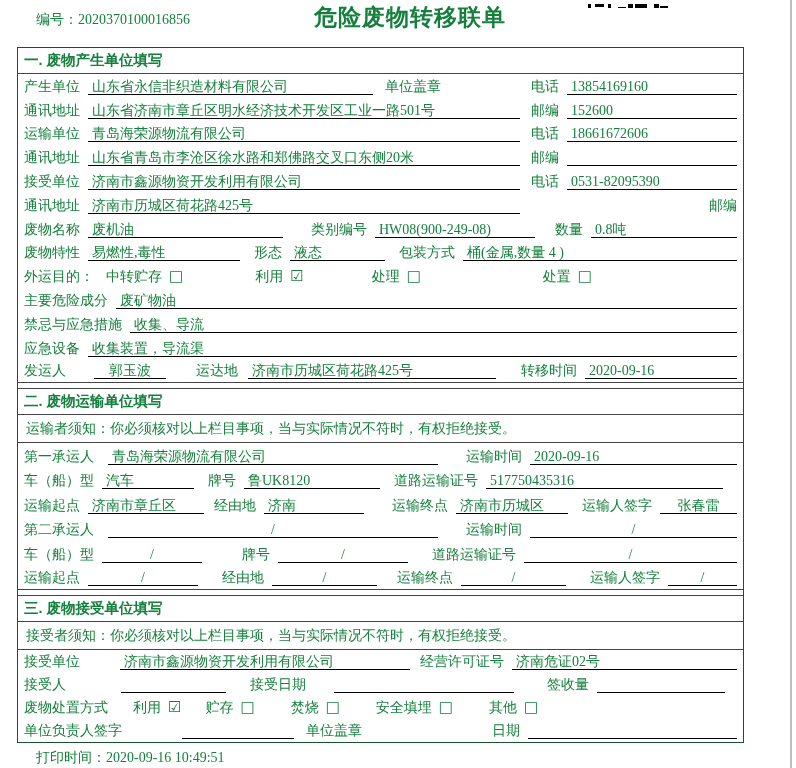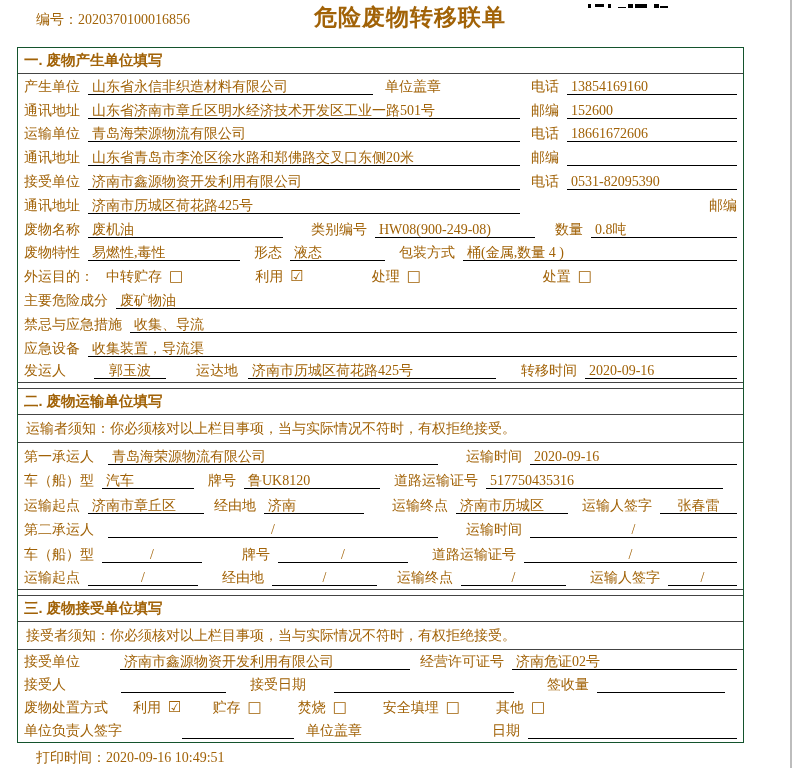--- a/index.html
+++ b/index.html
@@ -1,19 +1,19 @@
 <!DOCTYPE html>
 <html><head>
 <meta charset="utf-8">
 <style>
   html,body{margin:0;padding:0;background:#ffffff;}
   .sheet{
     position:relative;width:796px;height:768px;background:#ffffff;
     font-family:"Liberation Serif","DejaVu Serif",serif;
-    font-size:14px;color:#a16207;overflow:hidden;
+    font-size:14px;color:#15803d;overflow:hidden;
   }
   .doc-no{position:absolute;top:11px;left:36px;white-space:nowrap;}
   .doc-title{
     position:absolute;top:2px;left:314px;font-size:23px;font-weight:700;
     font-family:"Liberation Sans","DejaVu Sans",sans-serif;letter-spacing:1px;white-space:nowrap;
   }
   .qr-frag{position:absolute;top:0;left:588px;width:80px;height:8px;overflow:hidden;}
   .edge-line{position:absolute;top:0;left:790px;width:2px;height:768px;background:#bdbdbd;}
   .form{
     position:absolute;top:47px;left:17px;width:727px;
@@ -261,21 +261,21 @@
       <span class="lbl" style="margin-left:auto">签收量</span>
       <span class="val" style="width:128px;margin-right:12px"></span>
     </div>
 
     <div class="row s3-row">
       <span class="lbl">废物处置方式</span>
       <span class="opt" style="margin-left:25px">
         <span class="olbl">利用</span>
         <span class="cb">☑</span>
       </span>
-      <span class="opt" style="margin-left:31px">
+      <span class="opt" style="margin-left:24px">
         <span class="olbl">贮存</span>
         <span class="cb">□</span>
       </span>
       <span class="opt" style="margin-left:36px">
         <span class="olbl">焚烧</span>
         <span class="cb">□</span>
       </span>
       <span class="opt" style="margin-left:36px">
         <span class="olbl">安全填埋</span>
         <span class="cb">□</span>

